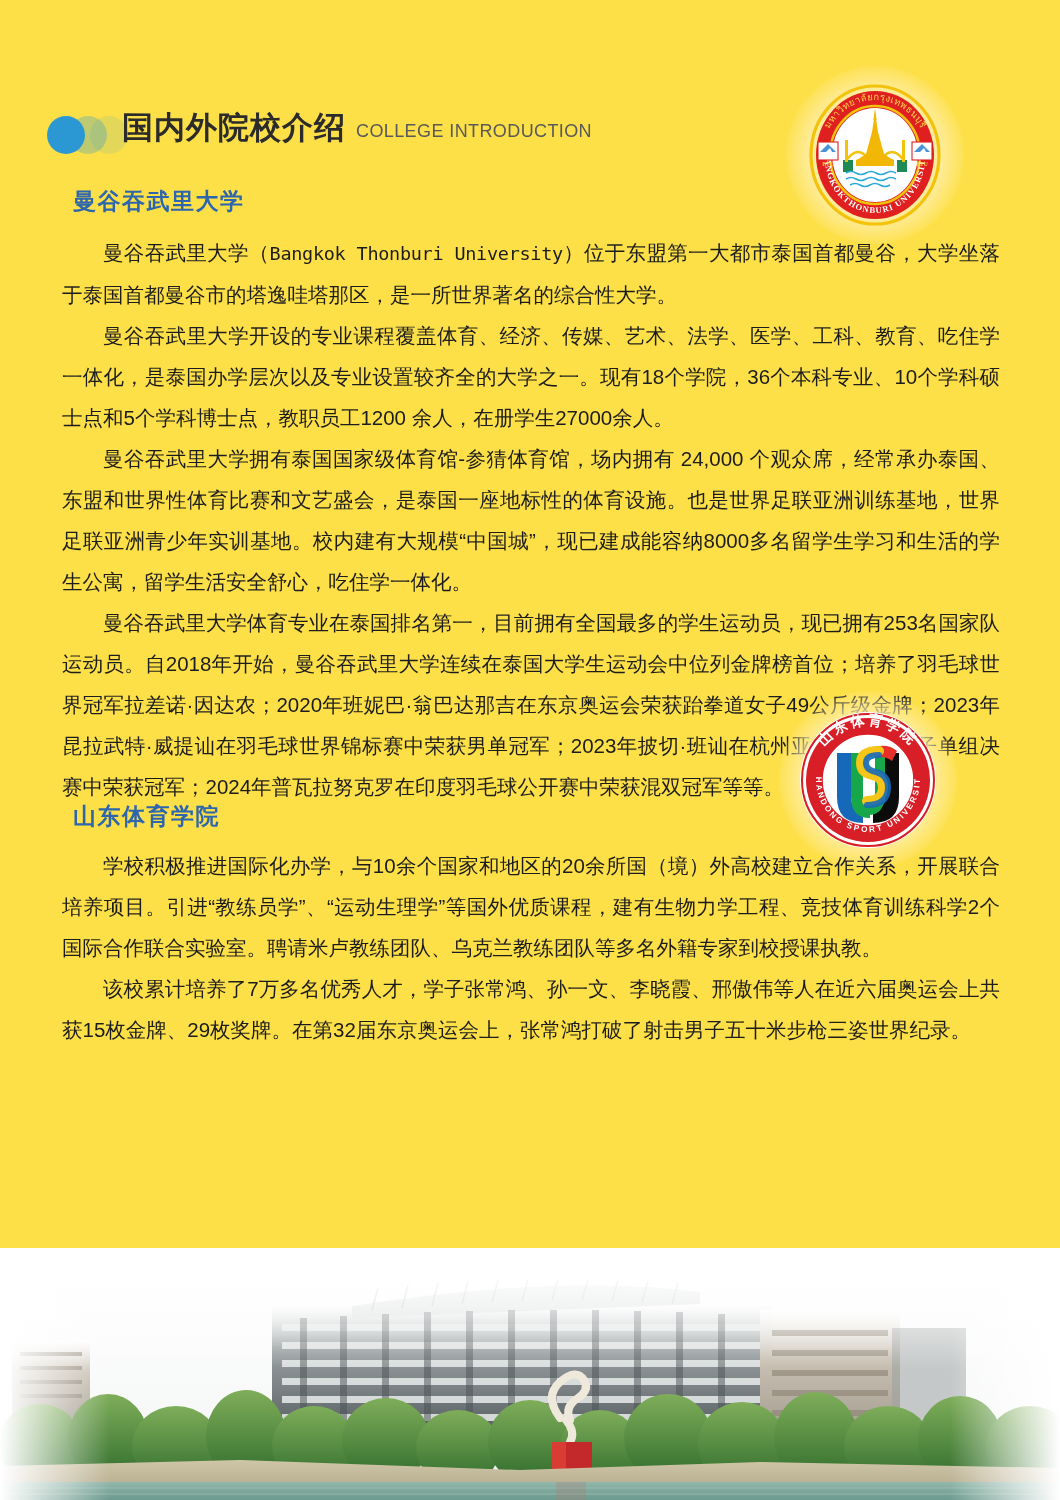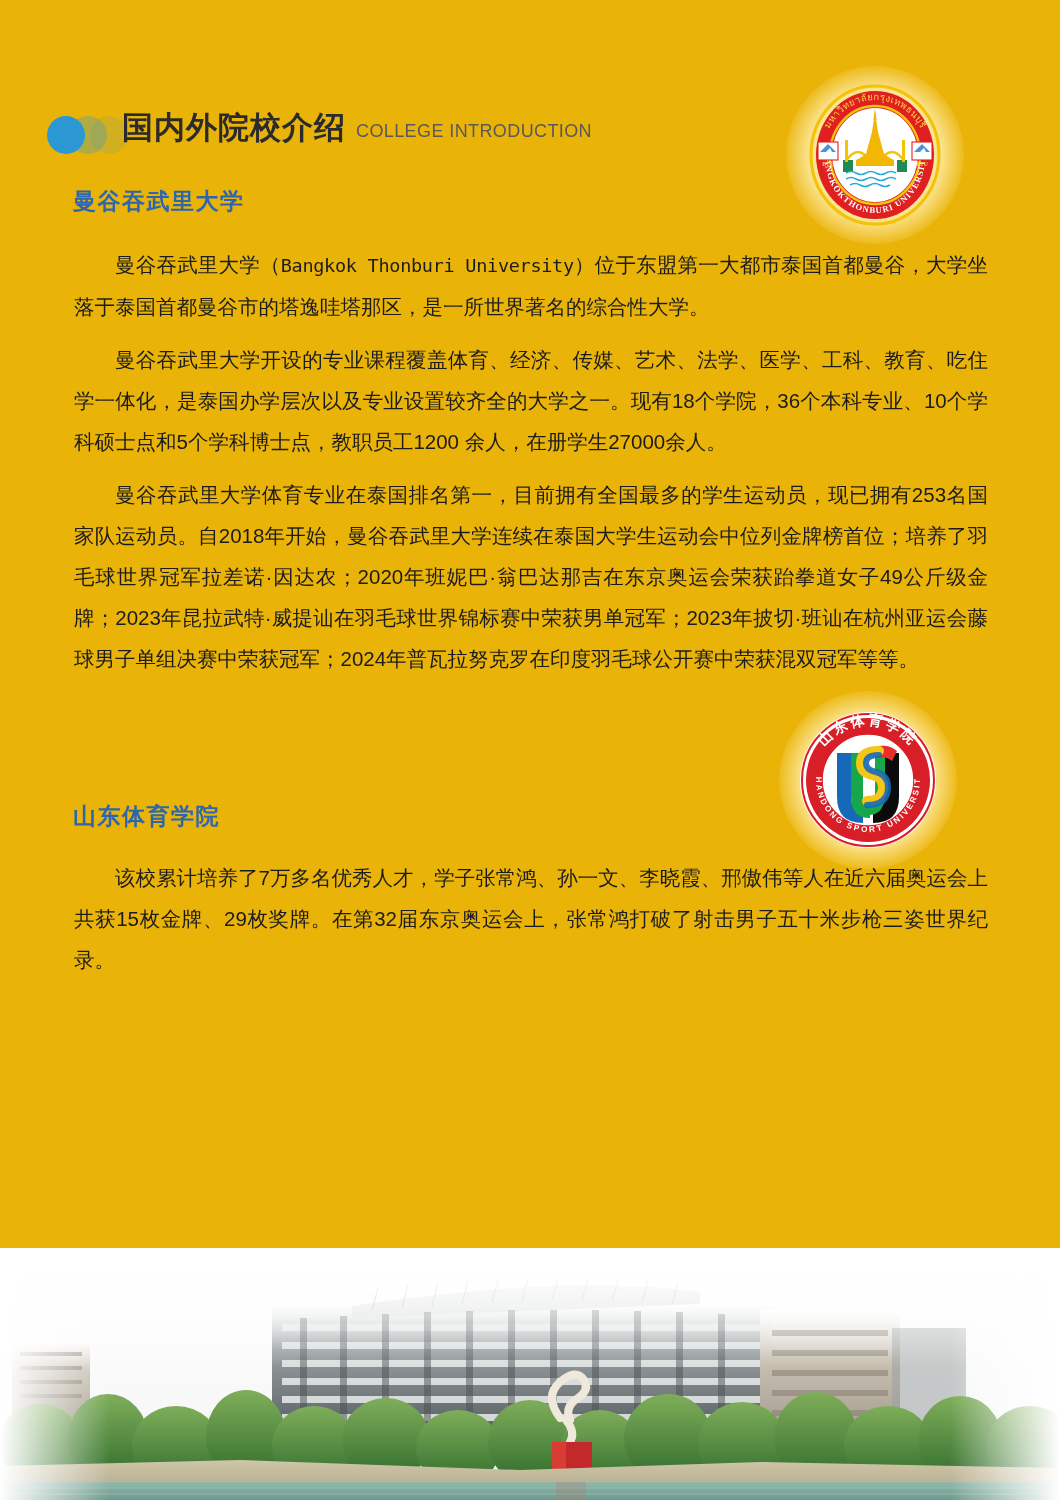--- a/index.html
+++ b/index.html
@@ -13,21 +13,21 @@
     position: relative;
     overflow: hidden;
     font-family: "Liberation Sans", "DejaVu Sans", sans-serif;
     -webkit-font-smoothing: antialiased;
   }
 
   
   .page {
     position: absolute;
     inset: 0;
-    background: #eab308;
+    background: #fde047;
     padding-left: 10px;
   }
 
   
   .header {
     position: absolute;
     left: 0;
     top: 100px;
     width: 1060px;
     height: 70px;
@@ -91,21 +91,21 @@
     font-size: 20.5px;
     line-height: 41px;
     color: #1c1c1c;
     text-align: justify;
     text-justify: inter-character;
     letter-spacing: 0px;
   }
   .body-text.b1 { top: 232px; }
   .body-text.b2 { top: 845px; }
   .body-text p {
-    margin: 12px;
+    margin: 0;
     text-indent: 2em;
   }
   .mono-en {
     font-family: "DejaVu Sans Mono", "Liberation Mono", monospace;
     font-size: 18.5px;
     letter-spacing: -0.3px;
   }
 
   
   .logo-wrap {
@@ -237,20 +237,21 @@
         </g>
       </g>
     </svg>
   </div>
 
   <div class="sec-title t1">曼谷吞武里大学</div>
 
   <div class="body-text b1">
     <p><span>曼谷吞武里大学（</span><span class="mono-en">Bangkok Thonburi University</span><span>）位于东盟第一大都市泰国首都曼谷，大学坐落于泰国首都曼谷市的塔逸哇塔那区，是一所世界著名的综合性大学。</span></p>
     <p>曼谷吞武里大学开设的专业课程覆盖体育、经济、传媒、艺术、法学、医学、工科、教育、吃住学一体化，是泰国办学层次以及专业设置较齐全的大学之一。现有18个学院，36个本科专业、10个学科硕士点和5个学科博士点，教职员工1200 余人，在册学生27000余人。</p>
+    <p>曼谷吞武里大学拥有泰国国家级体育馆-参猜体育馆，场内拥有 24,000 个观众席，经常承办泰国、东盟和世界性体育比赛和文艺盛会，是泰国一座地标性的体育设施。也是世界足联亚洲训练基地，世界足联亚洲青少年实训基地。校内建有大规模“中国城”，现已建成能容纳8000多名留学生学习和生活的学生公寓，留学生活安全舒心，吃住学一体化。</p>
     <p>曼谷吞武里大学体育专业在泰国排名第一，目前拥有全国最多的学生运动员，现已拥有253名国家队运动员。自2018年开始，曼谷吞武里大学连续在泰国大学生运动会中位列金牌榜首位；培养了羽毛球世界冠军拉差诺·因达农；2020年班妮巴·翁巴达那吉在东京奥运会荣获跆拳道女子49公斤级金牌；2023年昆拉武特·威提讪在羽毛球世界锦标赛中荣获男单冠军；2023年披切·班讪在杭州亚运会藤球男子单组决赛中荣获冠军；2024年普瓦拉努克罗在印度羽毛球公开赛中荣获混双冠军等等。</p>
   </div>
 
   <div class="logo-wrap ssu">
     <div class="glow"></div>
     <svg class="ssu-seal" viewBox="0 0 150 150" xmlns="http://www.w3.org/2000/svg">
       <defs>
         <path id="ssuTop" d="M 20,75 A 55,55 0 0 1 130,75" fill="none"></path>
         <path id="ssuBot" d="M 23,75 A 52,52 0 0 0 127,75" fill="none"></path>
       </defs>
@@ -283,20 +284,21 @@
         <path d="M86,46 Q68,46 68,58 Q68,68 80,70 Q90,72 90,82 Q90,96 74,96" fill="none" stroke="#f5c518" stroke-width="10" stroke-linecap="round"></path>
 
         <path d="M86,50 Q73,50 73,58 Q73,65 83,67 Q95,70 95,82 Q95,100 74,100" fill="none" stroke="#1569b8" stroke-width="6" stroke-linecap="round" opacity="0.9"></path>
       </g>
     </svg>
   </div>
 
   <div class="sec-title t2">山东体育学院</div>
 
   <div class="body-text b2">
+    <p>学校积极推进国际化办学，与10余个国家和地区的20余所国（境）外高校建立合作关系，开展联合培养项目。引进“教练员学”、“运动生理学”等国外优质课程，建有生物力学工程、竞技体育训练科学2个国际合作联合实验室。聘请米卢教练团队、乌克兰教练团队等多名外籍专家到校授课执教。</p>
     <p>该校累计培养了7万多名优秀人才，学子张常鸿、孙一文、李晓霞、邢傲伟等人在近六届奥运会上共获15枚金牌、29枚奖牌。在第32届东京奥运会上，张常鸿打破了射击男子五十米步枪三姿世界纪录。</p>
   </div>
 
   <div class="campus">
     <svg width="1060" height="252" viewBox="0 0 1060 252" xmlns="http://www.w3.org/2000/svg">
       <defs>
         <linearGradient id="skyG" x1="0" y1="0" x2="0" y2="1">
           <stop offset="0%" stop-color="#ffffff"></stop>
           <stop offset="100%" stop-color="#f2f4f3"></stop>
         </linearGradient>

